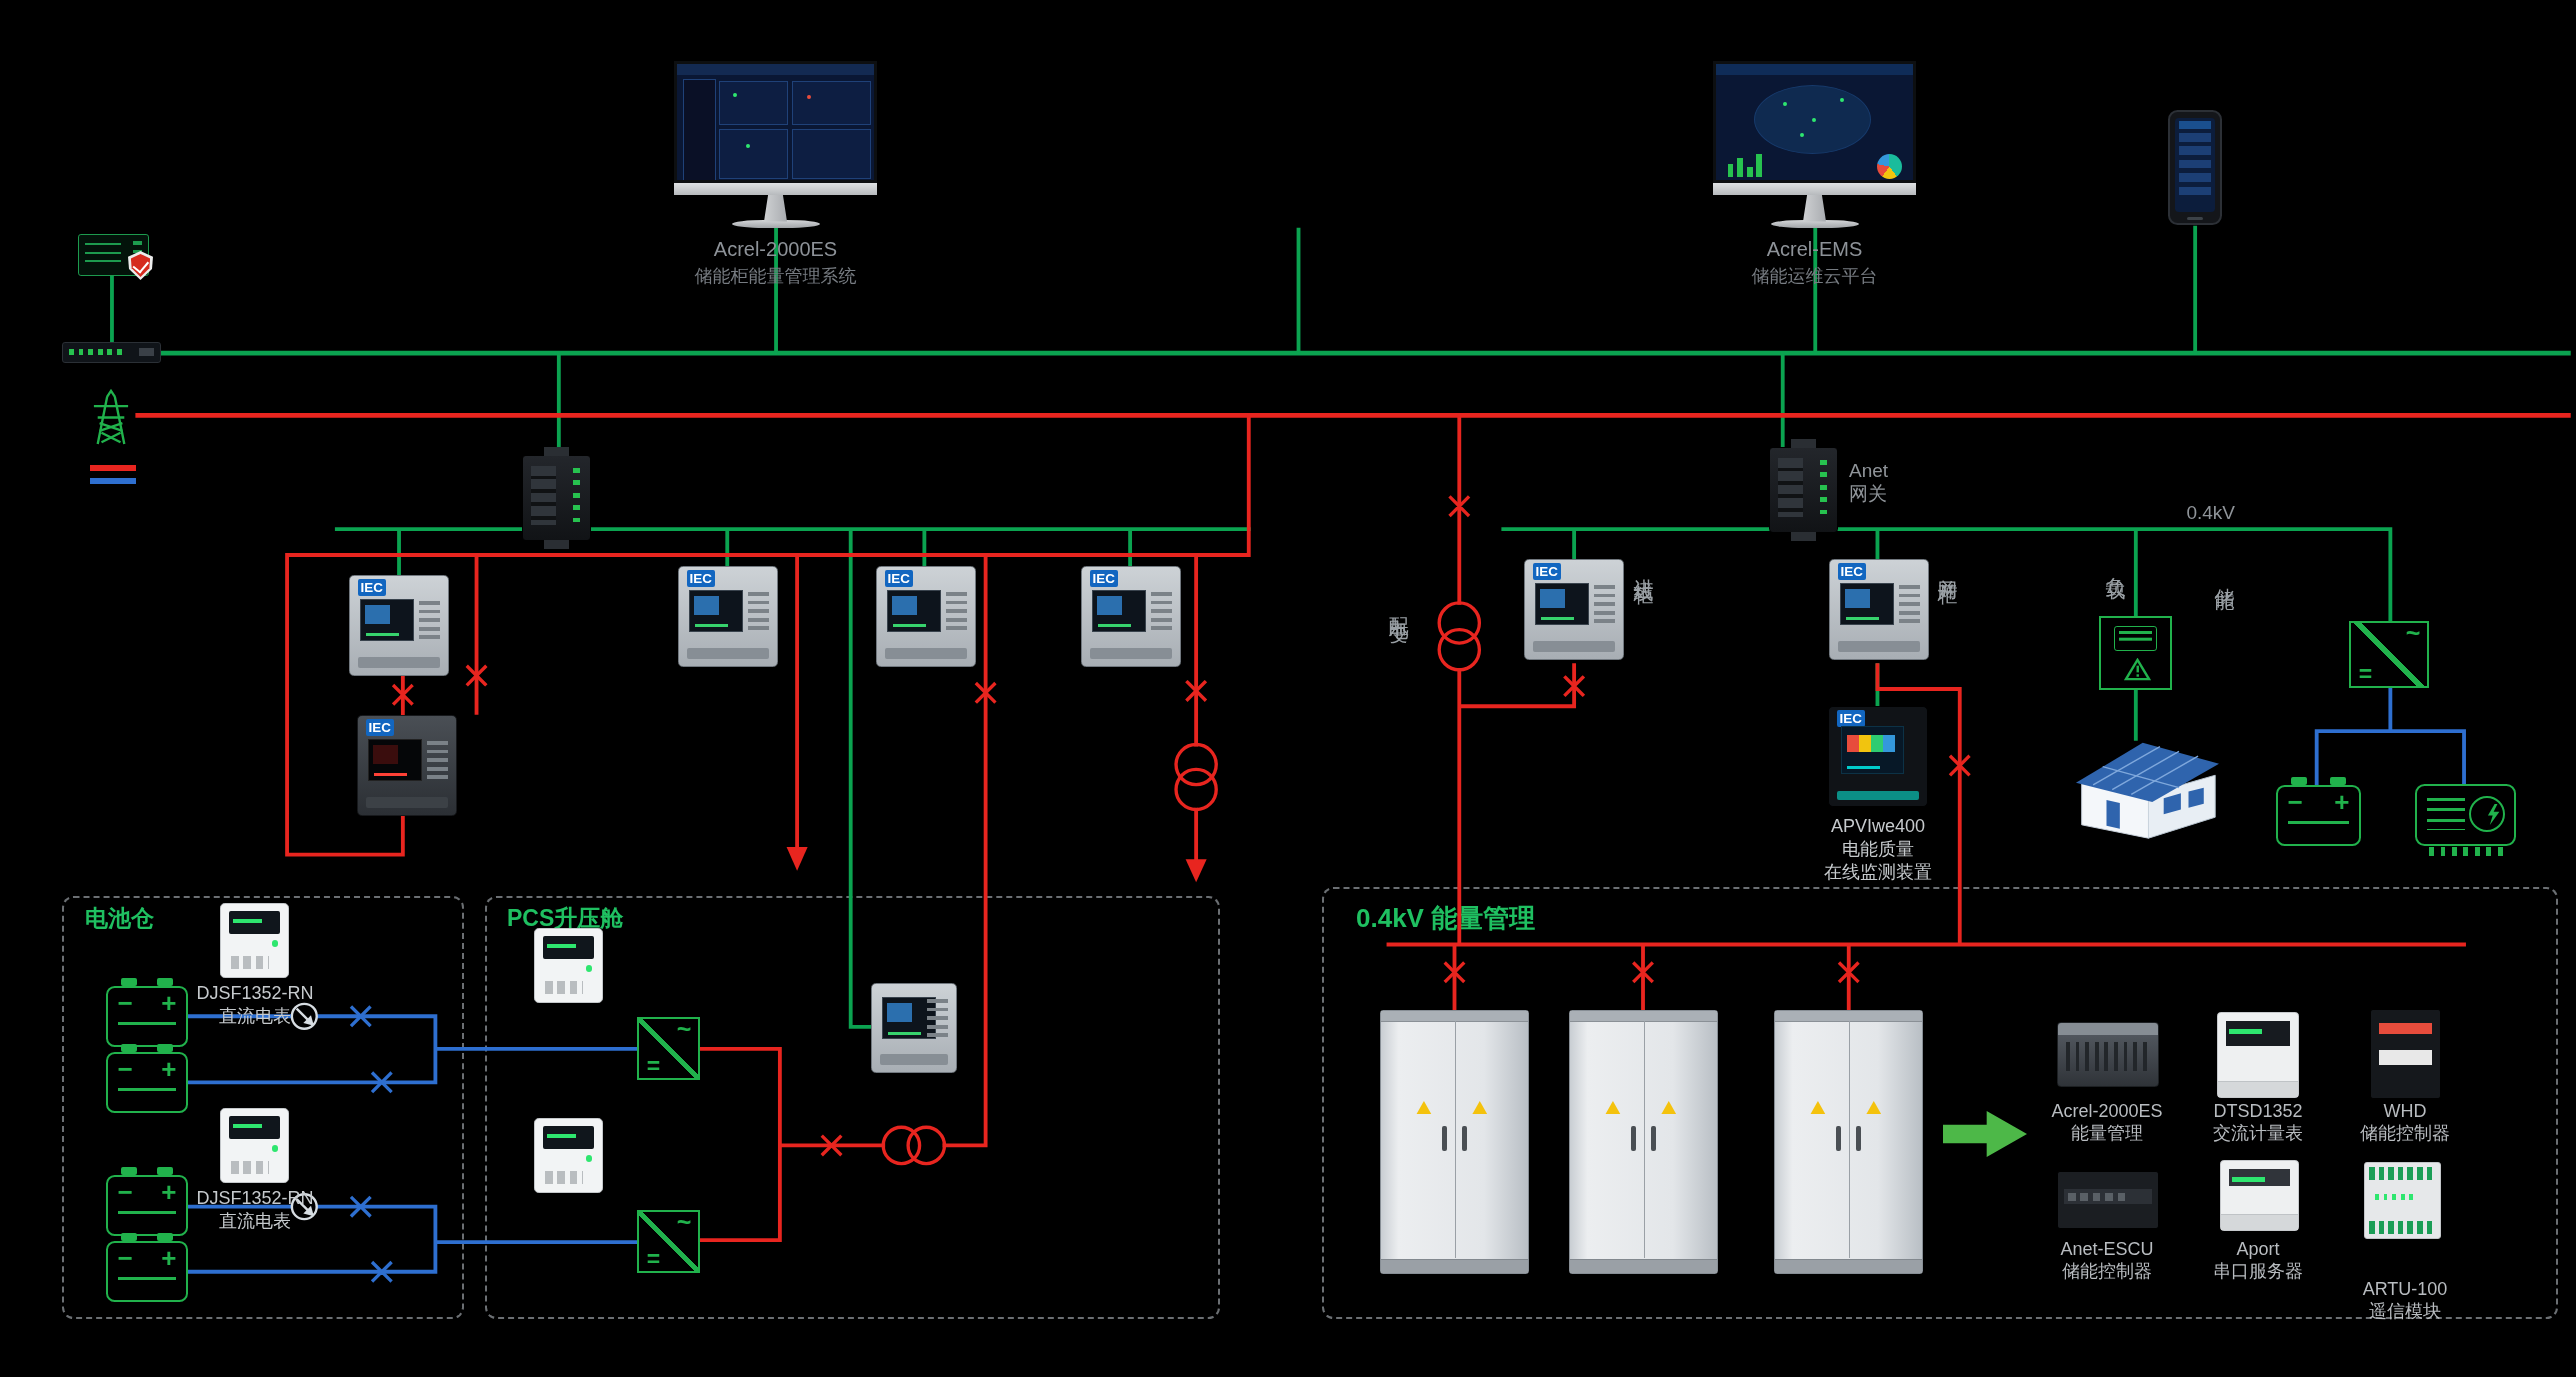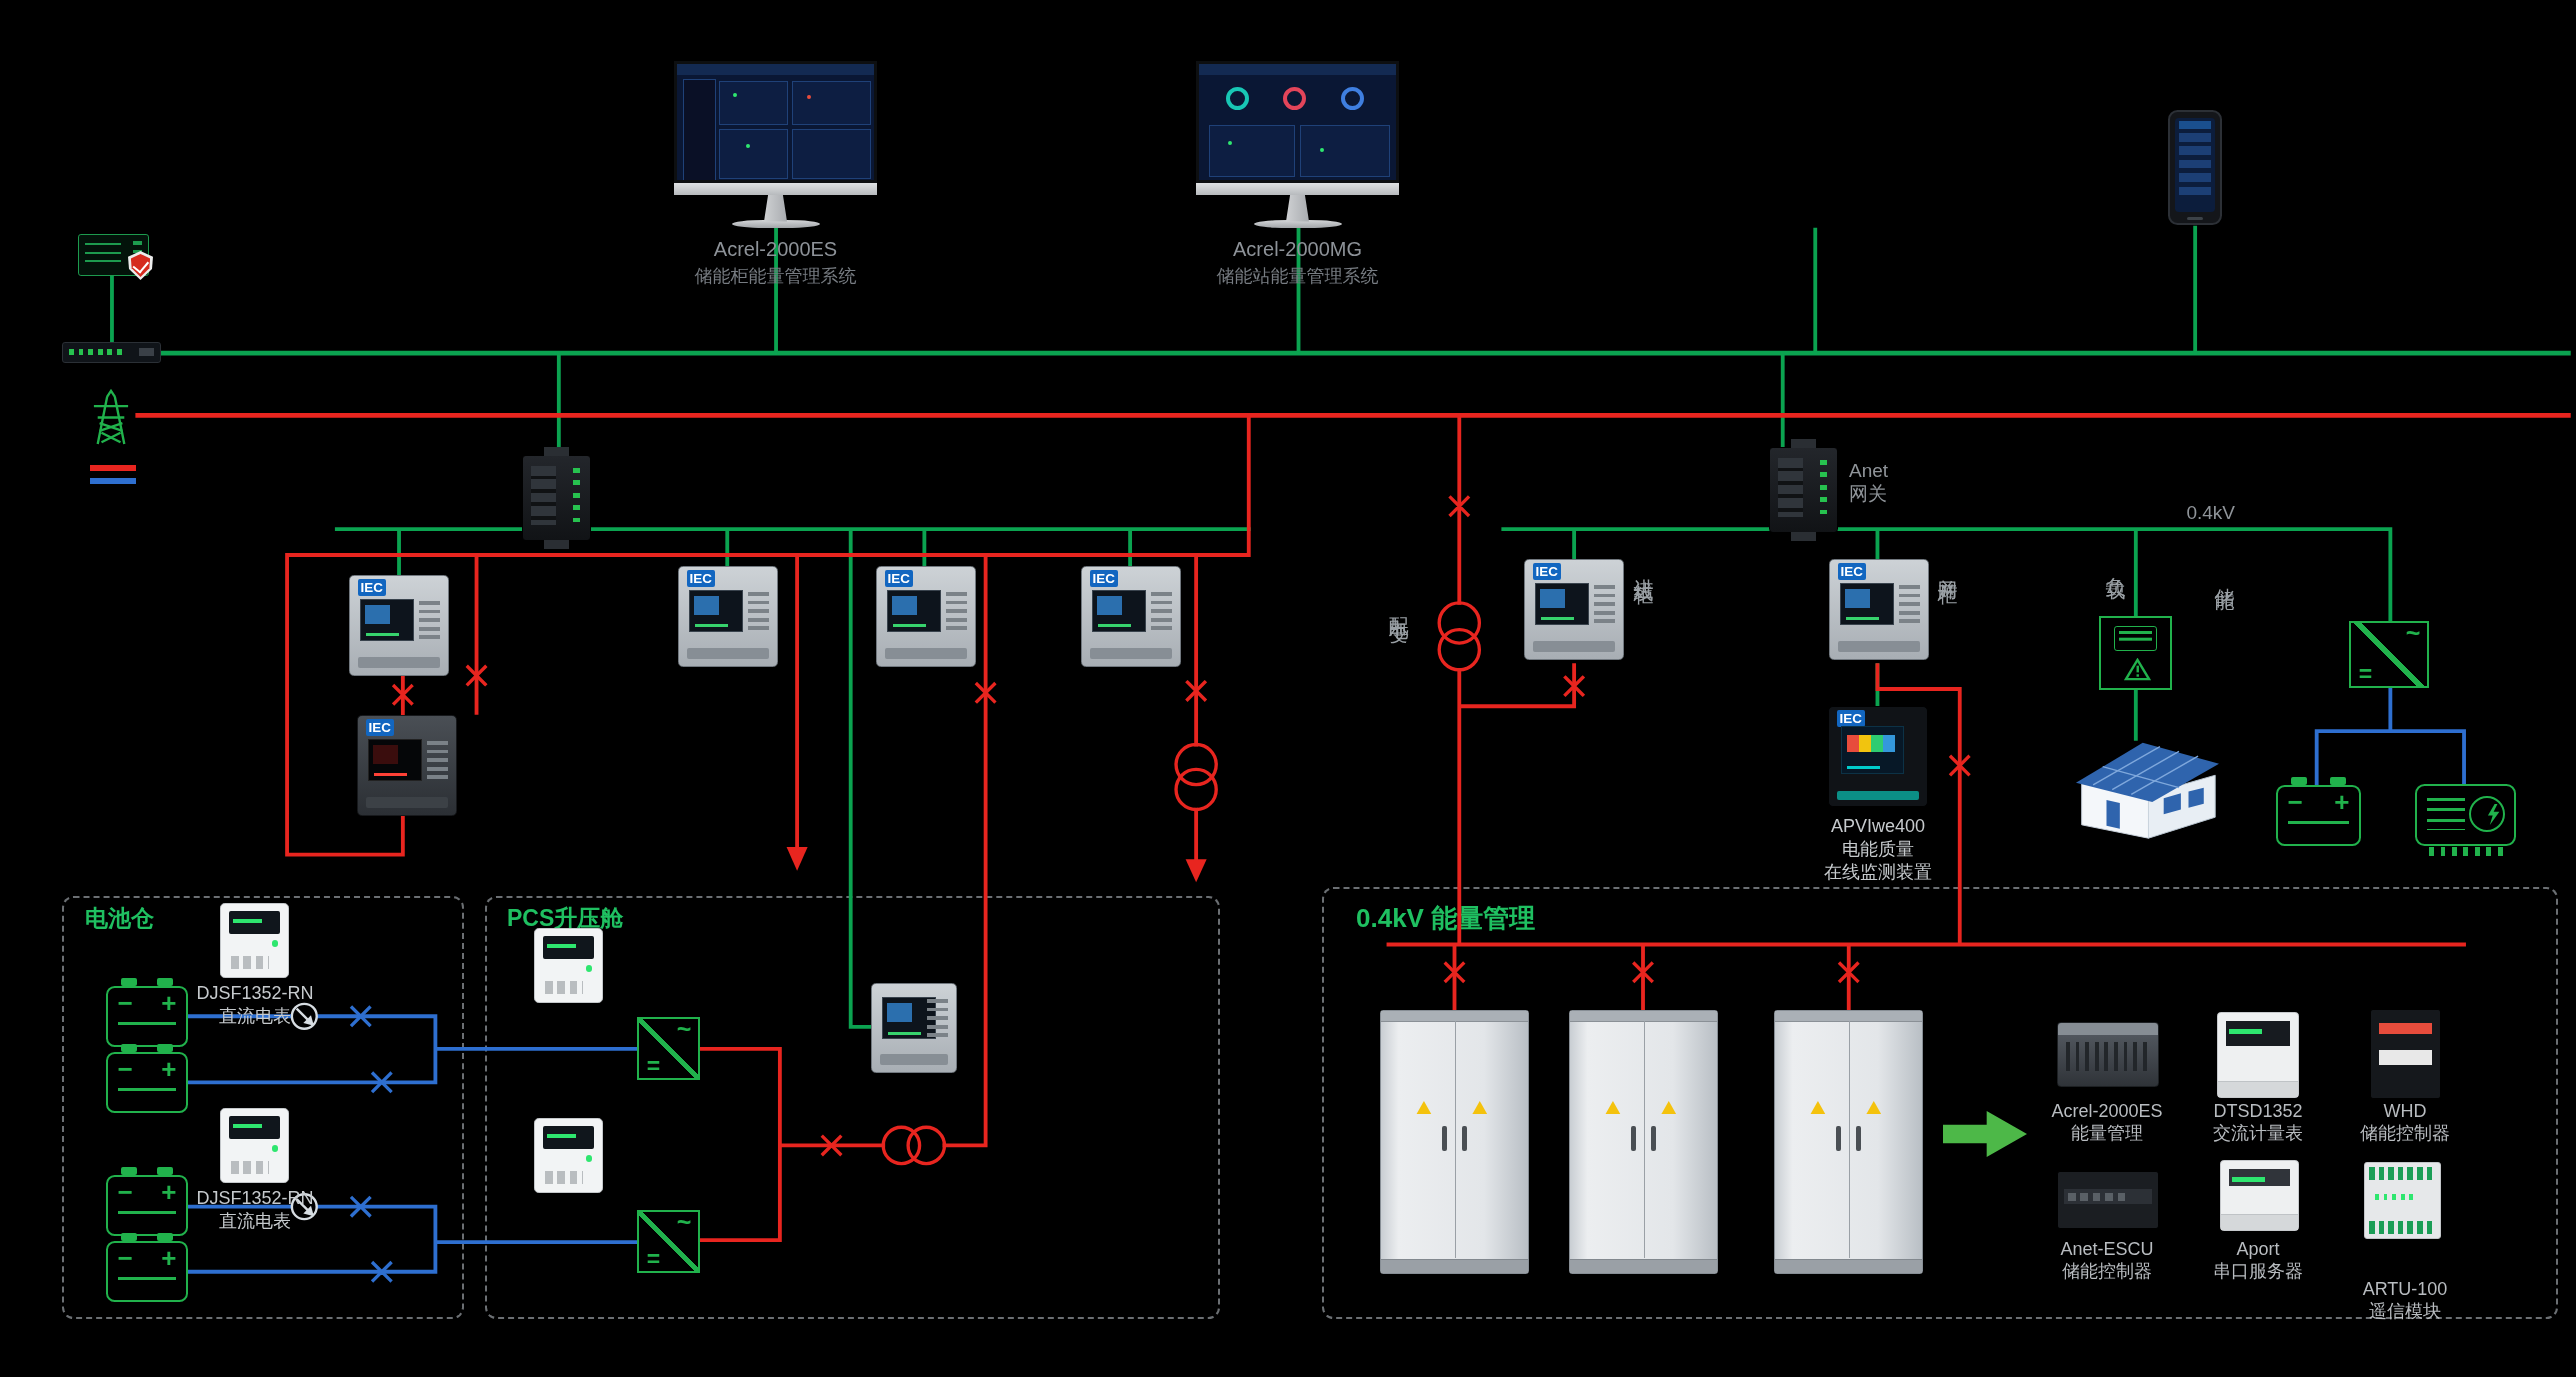--- a/index.html
+++ b/index.html
@@ -208,38 +208,41 @@
       <div class="dot" style="left:130px;top:31px;background:#e74c3c;"></div>
       <div class="dot" style="left:69px;top:80px;"></div>
     </div>
     <div class="m-chin"></div>
     <div class="m-stand"></div>
     <div class="m-base"></div>
     <div class="m-name">Acrel-2000ES</div>
     <div class="m-desc">储能柜能量管理系统</div>
   </div>
 
-  <div class="monitor" style="left:1196px;top:61px;">
+
+  <div class="monitor" style="left:1713px;top:61px;">
     <div class="m-screen">
-      <div class="mh"></div>
-      <div class="donut" style="left:27px;top:23px;border:4.8px solid #18c7b5;"></div>
-      <div class="donut" style="left:84px;top:23px;border:4.8px solid #e3455a;"></div>
-      <div class="donut" style="left:142px;top:23px;border:4.8px solid #3f7fe0;"></div>
-      <div class="tile" style="left:9.6px;top:61px;width:84px;height:50px;"></div>
-      <div class="tile" style="left:101px;top:61px;width:88px;height:50px;"></div>
-      <div class="dot" style="left:29px;top:77px;"></div>
-      <div class="dot" style="left:121px;top:84px;"></div>
+      <div class="mh" style="background:#0f2c58;"></div>
+      <div class="tile" style="left:38px;top:21px;width:115px;height:67px;border-radius:50%;background:#0f2a50;border-color:#173a6b;"></div>
+      <div class="dot" style="left:67px;top:38px;"></div>
+        <div class="dot" style="left:96px;top:54px;"></div>
+      <div class="dot" style="left:124px;top:34px;"></div>
+        <div class="dot" style="left:84px;top:69px;"></div>
+      <div class="bar" style="left:11.5px;top:100px;width:5.7px;height:13.4px;"></div>
+      <div class="bar" style="left:21px;top:94px;width:5.7px;height:19px;"></div>
+      <div class="bar" style="left:31px;top:103px;width:5.7px;height:9.6px;"></div>
+      <div class="bar" style="left:40px;top:90px;width:5.7px;height:23px;"></div>
+      <div class="donut" style="left:161px;top:90px;width:25px;height:25px;background:conic-gradient(#1abc9c 0 40%,#f1c40f 40% 60%,#e74c3c 60% 78%,#3498db 78%);"></div>
     </div>
     <div class="m-chin"></div>
     <div class="m-stand"></div>
     <div class="m-base"></div>
-    <div class="m-name">Acrel-2000MG</div>
-    <div class="m-desc">储能站能量管理系统</div>
-  </div>
-
+    <div class="m-name">Acrel-EMS</div>
+    <div class="m-desc">储能运维云平台</div>
+  </div>
 
   <div class="phone" style="left:2168px;top:110px;">
     <div class="ph-scr">
       <div class="ph-top"></div>
       <div class="ph-rows"></div>
     </div>
     <div class="ph-home"></div>
   </div>
 
   <div class="fw" style="left:78px;top:234px;">

